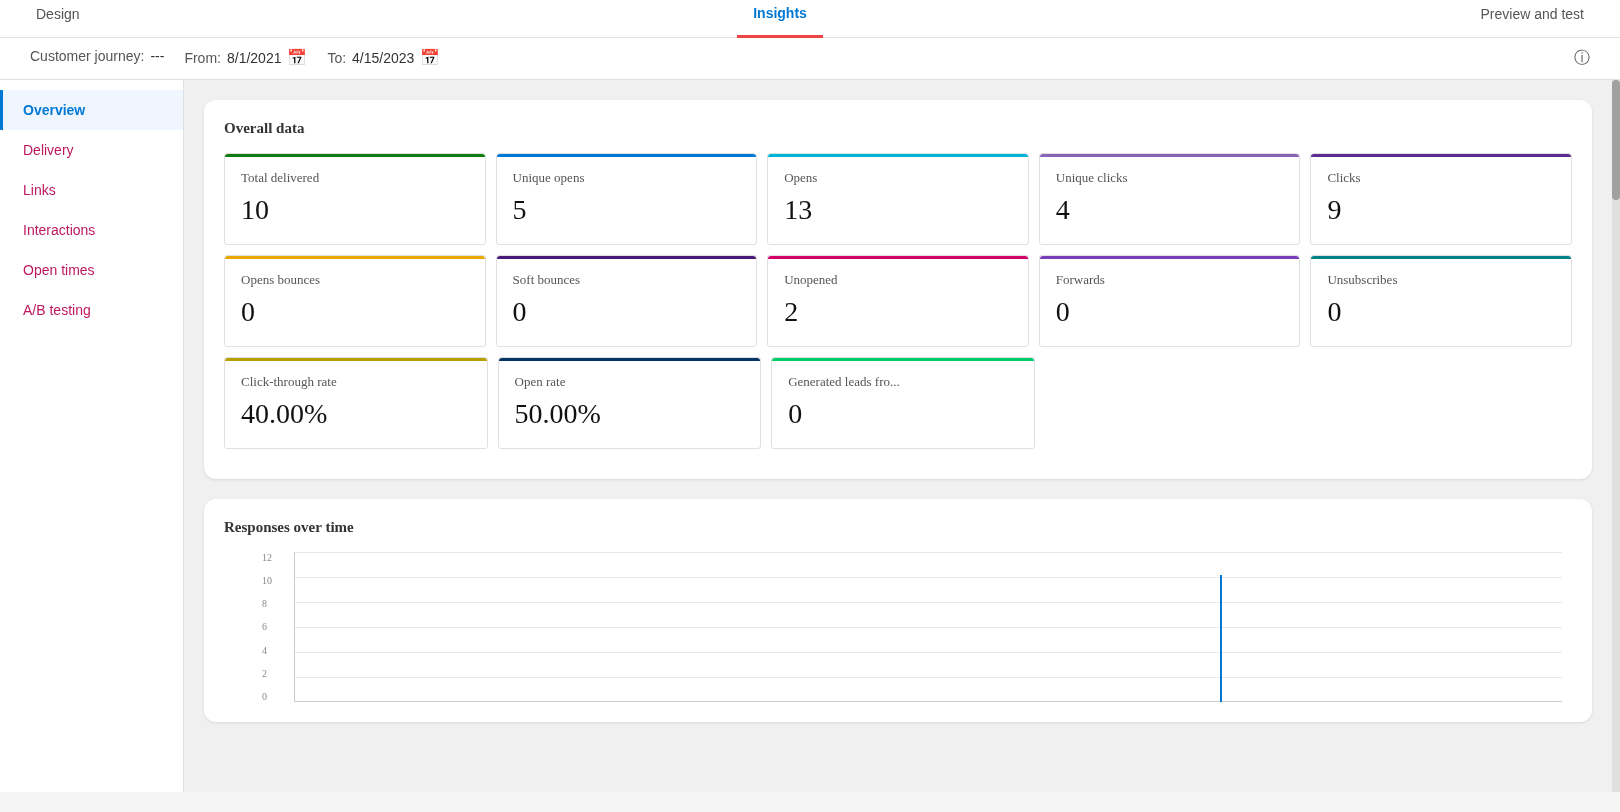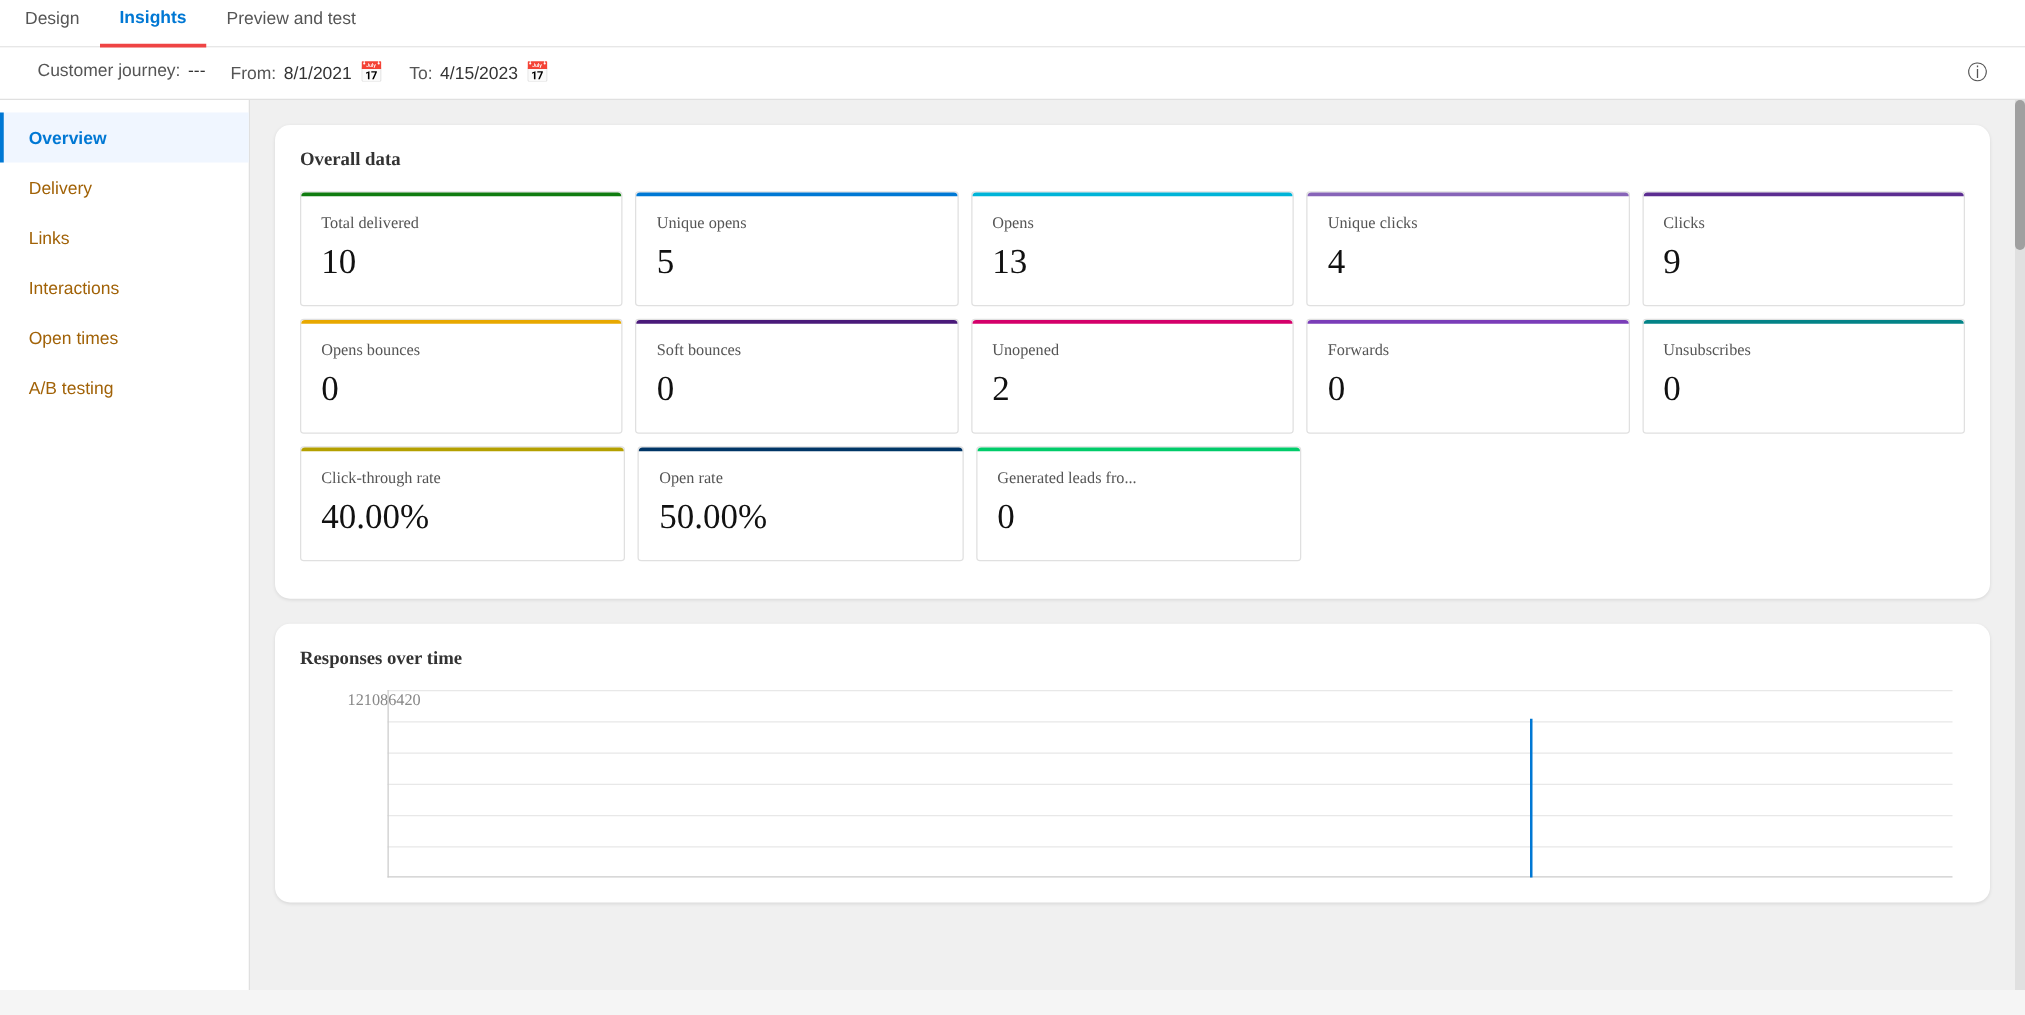--- a/index.html
+++ b/index.html
@@ -4,22 +4,23 @@
   <style>
     * { box-sizing: border-box; margin: 0; padding: 0; }
     body { font-family: 'Segoe UI', Arial, sans-serif; background: #f5f5f5; color: #333; font-size: 14px; }
 
     
     .top-nav {
       background: #fff;
       border-bottom: 1px solid #e0e0e0;
       display: flex;
       align-items: flex-end;
-      padding: 0 4px;
+      padding: 0 20px;
       height: 38px;
+      justify-content: space-between;
     }
     .top-nav .tab {
       padding: 14px 16px;
       cursor: pointer;
       color: #555;
       font-size: 14px;
       position: relative;
       border-bottom: 2px solid transparent;
       margin-bottom: -1px;
     }
@@ -62,30 +63,30 @@
     }
 
     
     .main-layout {
       display: flex;
       height: calc(100vh - 100px);
     }
 
     
     .sidebar {
-      width: 200px;
+      width: 184px;
       background: #fff;
       border-right: 1px solid #e0e0e0;
       padding-top: 10px;
       flex-shrink: 0;
     }
     .sidebar-item {
       padding: 12px 20px;
       cursor: pointer;
-      color: #a16207;
+      color: #be185d;
       font-size: 14px;
       border-left: 3px solid transparent;
     }
     .sidebar-item.active {
       color: #0078d4;
       border-left: 3px solid #0078d4;
       font-weight: 600;
       background: #f0f6ff;
     }
 
@@ -286,21 +287,21 @@
         </div>
         <div style="border:none;background:transparent;"></div>
       </div>
     </div>
 
     <div class="card">
       <div class="card-title">Responses over time</div>
       <div class="chart-container">
         <div style="position:relative; height:150px; margin-left:30px;">
 
-          <div style="position:absolute;left:-32px;top:0;height:100%;display:flex;flex-direction:row;justify-content:space-between;font-size:13px;color:#888;">
+          <div style="position:absolute;left:-32px;top:0;height:100%;display:flex;flex-direction:column;justify-content:space-between;font-size:10px;color:#888;">
             <span>12</span>
             <span>10</span>
             <span>8</span>
             <span>6</span>
             <span>4</span>
             <span>2</span>
             <span>0</span>
           </div>
 
           <div style="position:absolute;width:100%;border-top:1px solid #e8e8e8;top:0%;"></div>

